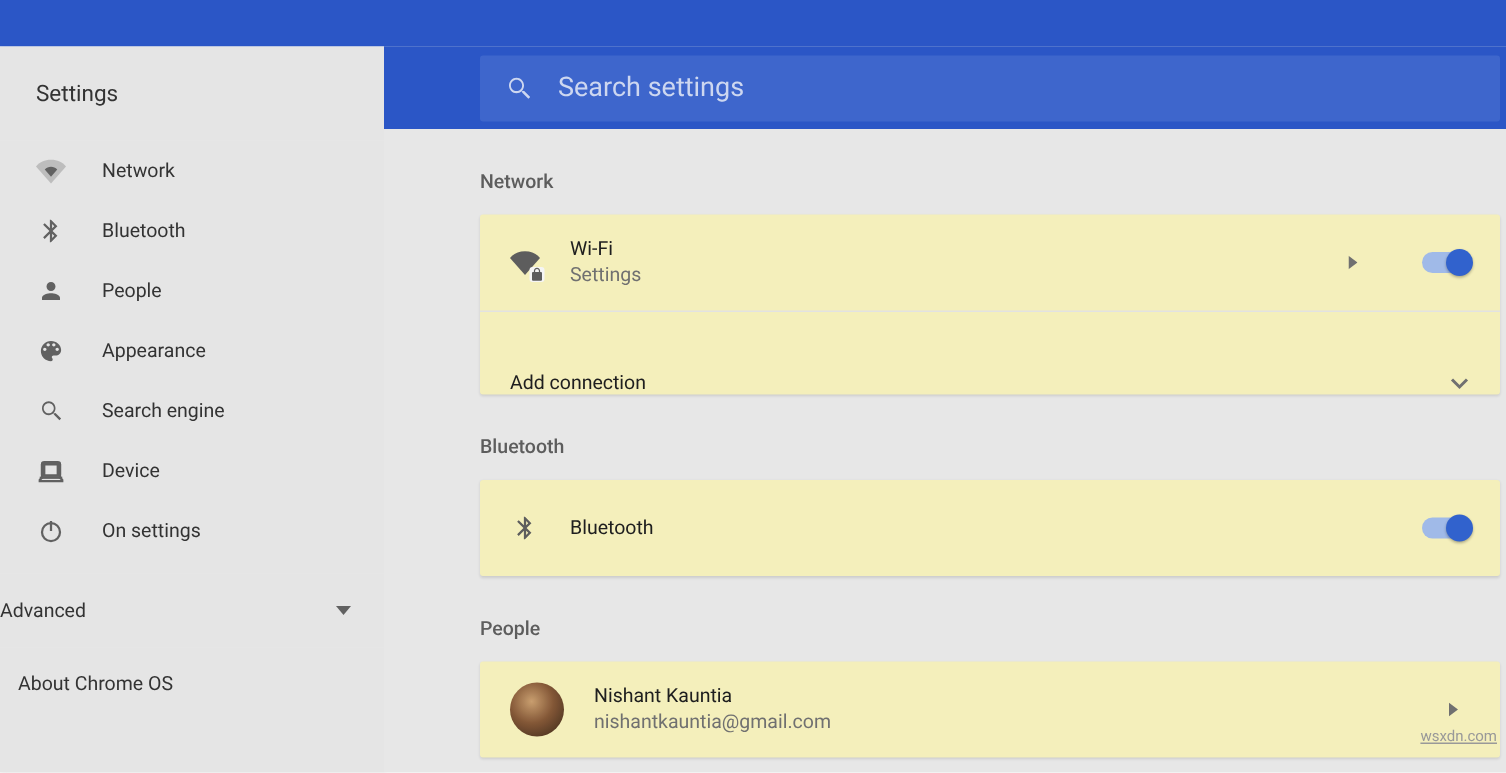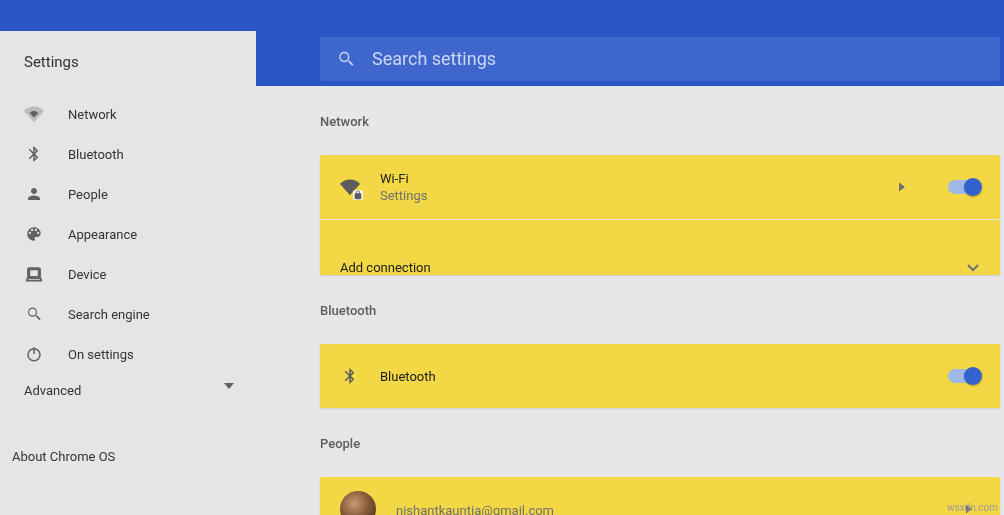--- a/index.html
+++ b/index.html
@@ -5,47 +5,47 @@
     * { margin: 0; padding: 0; box-sizing: border-box; font-family: Roboto, "Segoe UI", Arial, sans-serif; }
     body { width: 1004px; height: 515px; overflow: hidden; background: #fff; position: relative; }
     .topbar { position: absolute; top: 0; left: 0; right: 0; height: 31px; background: #2b56c6; }
     .header { position: absolute; top: 31px; left: 256px; right: 0; height: 55px; background: #2b56c6; display: flex; align-items: center; }
     .sidebar { position: absolute; top: 31px; left: 0; width: 256px; bottom: 0; background: #e5e5e5; border-right: 0; box-shadow: 1px 0 2px rgba(0,0,0,0.08); }
     .sidebar-title { font-size: 15px; color: #333; padding: 22px 0 22px 24px; font-weight: 400; }
     .divider { height: 1px; background: #e6e6e6; }
     .nav-item { display: flex; align-items: center; height: 40px; padding-left: 24px; cursor: pointer; }
     .nav-item .icon { width: 20px; height: 20px; display: flex; align-items: center; justify-content: center; margin-right: 24px; color: #616161; }
     .nav-item .label { font-size: 13px; color: #333; }
-    .adv-row { display: flex; align-items: flex-start; height: 48px; padding-left: 24px; padding-right: 22px; cursor: pointer; justify-content: space-between; }
+    .adv-row { display: flex; align-items: center; height: 48px; padding-right: 22px; cursor: pointer; justify-content: space-between; }
     .adv-row .label { font-size: 13px; color: #333; }
     .about-row { display: flex; align-items: center; height: 48px; padding-left: 12px; cursor: pointer; }
     .about-row .label { font-size: 13px; color: #333; }
     .content { position: absolute; top: 31px; left: 256px; right: 0; bottom: 0; background: #f1f1f1; }
     .overlay { position: absolute; inset: 0; background: rgba(0,0,0,0.04); pointer-events: none; }
     .search-wrap { margin-left: 64px; margin-right: 4px; flex: 1; height: 44px; background: #3e66cc; border-radius: 2px; display: flex; align-items: center; }
     .search-wrap .s-icon { width: 20px; height: 20px; margin-left: 16px; margin-right: 16px; color: #cdd7f0; display:flex;align-items:center;justify-content:center; }
     .search-input { flex: 1; background: transparent; border: none; outline: none; color: #fff; font-size: 18px; height: 100%; }
     .search-input::placeholder { color: #cdd7f0; }
     .scroll { position: absolute; top: 55px; left: 0; right: 0; bottom: 0; overflow: hidden; padding: 0 0 0 0; }
     .section-title { font-size: 13px; color: #616161; padding: 28px 0 14px 64px; font-weight: 500; }
-    .card { margin: 12px 4px 0 64px; background: #fde047; border-radius: 2px; box-shadow: 0 1px 2px rgba(0,0,0,0.12); }
+    .card { margin: 0 4px 0 64px; background: #fef9c3; border-radius: 2px; box-shadow: 0 1px 2px rgba(0,0,0,0.12); }
     .card-row { display: flex; align-items: center; min-height: 64px; padding: 0 20px; position: relative; }
     .card-row + .card-row { border-top: 1px solid #ececec; }
     .card-row.compact { min-height: 56px; align-items: flex-end; }
     .row-icon { width: 20px; height: 20px; color: #616161; margin-right: 20px; display:flex;align-items:center;justify-content:center; position:relative; }
     .row-text { display: flex; flex-direction: column; flex: 1; }
     .row-text .primary { font-size: 13px; color: #212121; }
     .row-text .secondary { font-size: 13px; color: #757575; margin-top: 2px; }
     .arrow-icon { width: 12px; height: 12px; color: #757575; margin-left: 8px; margin-right: 40px; display:flex;align-items:center;justify-content:center; }
     .chev-icon { width: 14px; height: 14px; color: #757575; margin-left: 8px; display:flex;align-items:center;justify-content:center; }
     .toggle { width: 32px; height: 14px; background: #a7c2f2; border-radius: 10px; position: relative; cursor: pointer; }
     .toggle .knob { position: absolute; width: 18px; height: 18px; background: #3367d6; border-radius: 50%; top: -2px; right: -2px; box-shadow: 0 1px 2px rgba(0,0,0,0.3); }
     .avatar { width: 36px; height: 36px; border-radius: 50%; background: radial-gradient(circle at 40% 35%, #d1a574 0%, #8a5c3a 45%, #3a2818 100%); margin-right: 20px; }
     svg { display: block; }
-    .attribution { position:absolute; bottom:2px; right:6px; font-size:10px; color:#999; pointer-events:none;}
+    .attribution { position:absolute; bottom:18px; right:6px; font-size:10px; color:#999; pointer-events:none;text-decoration:underline;}
   </style>
 </head>
 <body>
 
 <div class="topbar"></div>
 
 <div class="sidebar">
   <div class="sidebar-title">Settings</div>
   <div class="divider"></div>
 
@@ -83,35 +83,35 @@
       <svg viewBox="0 0 24 24" width="18" height="18" fill="#616161">
           <path d="M12 3C7 3 3 7 3 12s4 9 9 9c.8 0 1.5-.7 1.5-1.5 0-.4-.1-.7-.4-1-.2-.3-.4-.6-.4-1 0-.8.7-1.5 1.5-1.5H16c2.8 0 5-2.2 5-5 0-4.4-4-8-9-8zM6.5 12c-.8 0-1.5-.7-1.5-1.5S5.7 9 6.5 9 8 9.7 8 10.5 7.3 12 6.5 12zm3-4C8.7 8 8 7.3 8 6.5S8.7 5 9.5 5s1.5.7 1.5 1.5S10.3 8 9.5 8zm5 0c-.8 0-1.5-.7-1.5-1.5S13.7 5 14.5 5s1.5.7 1.5 1.5S15.3 8 14.5 8zm3 4c-.8 0-1.5-.7-1.5-1.5S16.7 9 17.5 9s1.5.7 1.5 1.5-.7 1.5-1.5 1.5z"></path>
         </svg>
     </span>
     <span class="label">Appearance</span>
   </div>
 
   <div class="nav-item">
     <span class="icon">
       <svg viewBox="0 0 24 24" width="18" height="18" fill="#616161">
+          <path d="M15.5 14h-.8l-.3-.3c1-1.1 1.6-2.6 1.6-4.2C16 6 13.3 3.3 10 3.3S4 6 4 9.5 6.7 15.7 10 15.7c1.6 0 3.1-.6 4.2-1.6l.3.3v.8l5 5 1.5-1.5-5-5zm-5.5 0C7.5 14 5.5 12 5.5 9.5S7.5 5 10 5s4.5 2 4.5 4.5S12.5 14 10 14z"></path>
+        </svg>
+    </span>
+    <span class="label">Search engine</span>
+  </div>
+
+  <div class="nav-item">
+    <span class="icon">
+      <svg viewBox="0 0 24 24" width="18" height="18" fill="#616161">
           <path d="M20 18l2 2v1H2v-1l2-2V6c0-1.1.9-2 2-2h12c1.1 0 2 .9 2 2v12zM6 6v10h12V6H6z" fill="none" stroke="#616161" stroke-width="2"></path>
           <rect x="4" y="5" width="16" height="11" rx="1" fill="none" stroke="#616161" stroke-width="2"></rect>
           <rect x="2" y="17" width="20" height="2" fill="#616161"></rect>
         </svg>
     </span>
     <span class="label">Device</span>
-  </div>
-
-  <div class="nav-item">
-    <span class="icon">
-      <svg viewBox="0 0 24 24" width="18" height="18" fill="#616161">
-          <path d="M15.5 14h-.8l-.3-.3c1-1.1 1.6-2.6 1.6-4.2C16 6 13.3 3.3 10 3.3S4 6 4 9.5 6.7 15.7 10 15.7c1.6 0 3.1-.6 4.2-1.6l.3.3v.8l5 5 1.5-1.5-5-5zm-5.5 0C7.5 14 5.5 12 5.5 9.5S7.5 5 10 5s4.5 2 4.5 4.5S12.5 14 10 14z"></path>
-        </svg>
-    </span>
-    <span class="label">Search engine</span>
   </div>
 
   <div class="nav-item">
     <span class="icon">
       <svg viewBox="0 0 24 24" width="18" height="18" fill="none" stroke="#616161" stroke-width="2">
           <circle cx="12" cy="13" r="8"></circle>
           <line x1="12" y1="3" x2="12" y2="12"></line>
         </svg>
     </span>
     <span class="label">On settings</span>
@@ -187,20 +187,21 @@
             <div class="knob"></div>
           </div>
       </div>
     </div>
 
     <div class="section-title">People</div>
     <div class="card">
       <div class="card-row">
         <div class="avatar"></div>
         <div class="row-text">
+          <span class="primary">Nishant Kauntia</span>
           <span class="secondary">nishantkauntia@gmail.com</span>
         </div>
         <span class="chev-icon" style="margin-right:4px;">
           <svg viewBox="0 0 8 12" width="6" height="10" fill="#757575">
               <path d="M0 0l8 6-8 6z"></path>
             </svg>
         </span>
       </div>
     </div>
 

